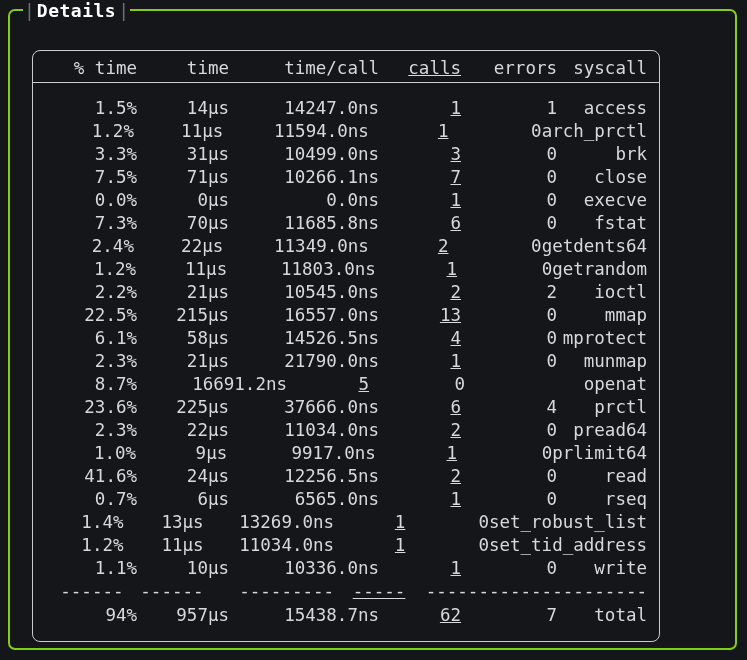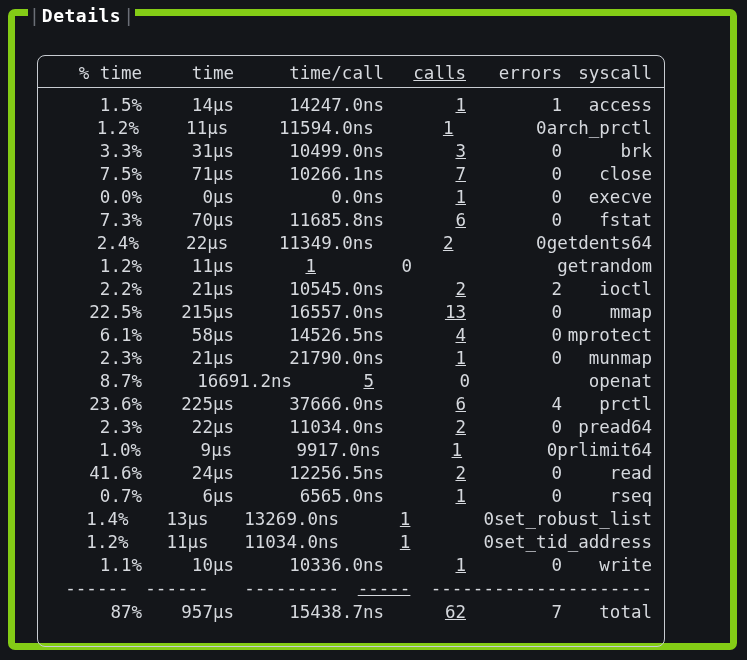--- a/index.html
+++ b/index.html
@@ -15,21 +15,21 @@
   }
 
   
   #outer-panel {
     position: absolute;
     left: 8px;
     top: 9px;
     width: 729px;
     height: 641px;
     box-sizing: border-box;
-    border: 7px solid #84cc16;
+    border: 2px solid #84cc16;
     border-radius: 7px;
   }
 
   
   #panel-title {
     position: absolute;
     left: 13px;
     top: -11px;
     height: 22px;
     line-height: 22px;
@@ -110,21 +110,21 @@
   .c-syscall { flex: 1 1 auto; }
 
   .sep-row .cell {
     color: #d6d9de;
   }
 
   #totals-row {
     padding-top: 1px;
   }
 
-  #data-rows .row:first-child { margin-top: 6px; }
+  #data-rows .row:first-child { margin-top: 14px; }
 </style>
 </head>
 <body>
 
 <div id="outer-panel">
 
   <div id="panel-title">
     <span class="bar">|</span><span class="label">Details</span><span class="bar">|</span>
   </div>
 
@@ -143,21 +143,21 @@
       <div id="header-rule"></div>
 
       <div id="data-rows">
           <div class="row"><span class="cell c-pct">1.5%</span><span class="cell c-time">14µs</span><span class="cell c-percall">14247.0ns</span><span class="cell c-calls">1</span><span class="cell c-errors">1</span><span class="cell c-syscall">access</span></div>
           <div class="row"><span class="cell c-pct">1.2%</span><span class="cell c-time">11µs</span><span class="cell c-percall">11594.0ns</span><span class="cell c-calls">1</span><span class="cell c-errors">0</span><span class="cell c-syscall">arch_prctl</span></div>
           <div class="row"><span class="cell c-pct">3.3%</span><span class="cell c-time">31µs</span><span class="cell c-percall">10499.0ns</span><span class="cell c-calls">3</span><span class="cell c-errors">0</span><span class="cell c-syscall">brk</span></div>
           <div class="row"><span class="cell c-pct">7.5%</span><span class="cell c-time">71µs</span><span class="cell c-percall">10266.1ns</span><span class="cell c-calls">7</span><span class="cell c-errors">0</span><span class="cell c-syscall">close</span></div>
           <div class="row"><span class="cell c-pct">0.0%</span><span class="cell c-time">0µs</span><span class="cell c-percall">0.0ns</span><span class="cell c-calls">1</span><span class="cell c-errors">0</span><span class="cell c-syscall">execve</span></div>
           <div class="row"><span class="cell c-pct">7.3%</span><span class="cell c-time">70µs</span><span class="cell c-percall">11685.8ns</span><span class="cell c-calls">6</span><span class="cell c-errors">0</span><span class="cell c-syscall">fstat</span></div>
           <div class="row"><span class="cell c-pct">2.4%</span><span class="cell c-time">22µs</span><span class="cell c-percall">11349.0ns</span><span class="cell c-calls">2</span><span class="cell c-errors">0</span><span class="cell c-syscall">getdents64</span></div>
-          <div class="row"><span class="cell c-pct">1.2%</span><span class="cell c-time">11µs</span><span class="cell c-calls">1</span><span class="cell c-errors">0</span><span class="cell c-syscall">getrandom</span></div>
+          <div class="row"><span class="cell c-pct">1.2%</span><span class="cell c-time">11µs</span><span class="cell c-percall">11803.0ns</span><span class="cell c-calls">1</span><span class="cell c-errors">0</span><span class="cell c-syscall">getrandom</span></div>
           <div class="row"><span class="cell c-pct">2.2%</span><span class="cell c-time">21µs</span><span class="cell c-percall">10545.0ns</span><span class="cell c-calls">2</span><span class="cell c-errors">2</span><span class="cell c-syscall">ioctl</span></div>
           <div class="row"><span class="cell c-pct">22.5%</span><span class="cell c-time">215µs</span><span class="cell c-percall">16557.0ns</span><span class="cell c-calls">13</span><span class="cell c-errors">0</span><span class="cell c-syscall">mmap</span></div>
           <div class="row"><span class="cell c-pct">6.1%</span><span class="cell c-time">58µs</span><span class="cell c-percall">14526.5ns</span><span class="cell c-calls">4</span><span class="cell c-errors">0</span><span class="cell c-syscall">mprotect</span></div>
           <div class="row"><span class="cell c-pct">2.3%</span><span class="cell c-time">21µs</span><span class="cell c-percall">21790.0ns</span><span class="cell c-calls">1</span><span class="cell c-errors">0</span><span class="cell c-syscall">munmap</span></div>
           <div class="row"><span class="cell c-pct">8.7%</span><span class="cell c-percall">16691.2ns</span><span class="cell c-calls">5</span><span class="cell c-errors">0</span><span class="cell c-syscall">openat</span></div>
           <div class="row"><span class="cell c-pct">23.6%</span><span class="cell c-time">225µs</span><span class="cell c-percall">37666.0ns</span><span class="cell c-calls">6</span><span class="cell c-errors">4</span><span class="cell c-syscall">prctl</span></div>
           <div class="row"><span class="cell c-pct">2.3%</span><span class="cell c-time">22µs</span><span class="cell c-percall">11034.0ns</span><span class="cell c-calls">2</span><span class="cell c-errors">0</span><span class="cell c-syscall">pread64</span></div>
           <div class="row"><span class="cell c-pct">1.0%</span><span class="cell c-time">9µs</span><span class="cell c-percall">9917.0ns</span><span class="cell c-calls">1</span><span class="cell c-errors">0</span><span class="cell c-syscall">prlimit64</span></div>
           <div class="row"><span class="cell c-pct">41.6%</span><span class="cell c-time">24µs</span><span class="cell c-percall">12256.5ns</span><span class="cell c-calls">2</span><span class="cell c-errors">0</span><span class="cell c-syscall">read</span></div>
           <div class="row"><span class="cell c-pct">0.7%</span><span class="cell c-time">6µs</span><span class="cell c-percall">6565.0ns</span><span class="cell c-calls">1</span><span class="cell c-errors">0</span><span class="cell c-syscall">rseq</span></div>
@@ -169,21 +169,21 @@
       <div class="row sep-row" id="separator-row">
         <span class="cell c-pct">------</span>
         <span class="cell c-time">------</span>
         <span class="cell c-percall">---------</span>
         <span class="cell c-calls">-----</span>
         <span class="cell c-errors">------</span>
         <span class="cell c-syscall">---------------</span>
       </div>
 
       <div class="row" id="totals-row">
-        <span class="cell c-pct">87%</span>
+        <span class="cell c-pct">94%</span>
         <span class="cell c-time">957µs</span>
         <span class="cell c-percall">15438.7ns</span>
         <span class="cell c-calls">62</span>
         <span class="cell c-errors">7</span>
         <span class="cell c-syscall">total</span>
       </div>
 
     </div>
   </div>
 </div>

